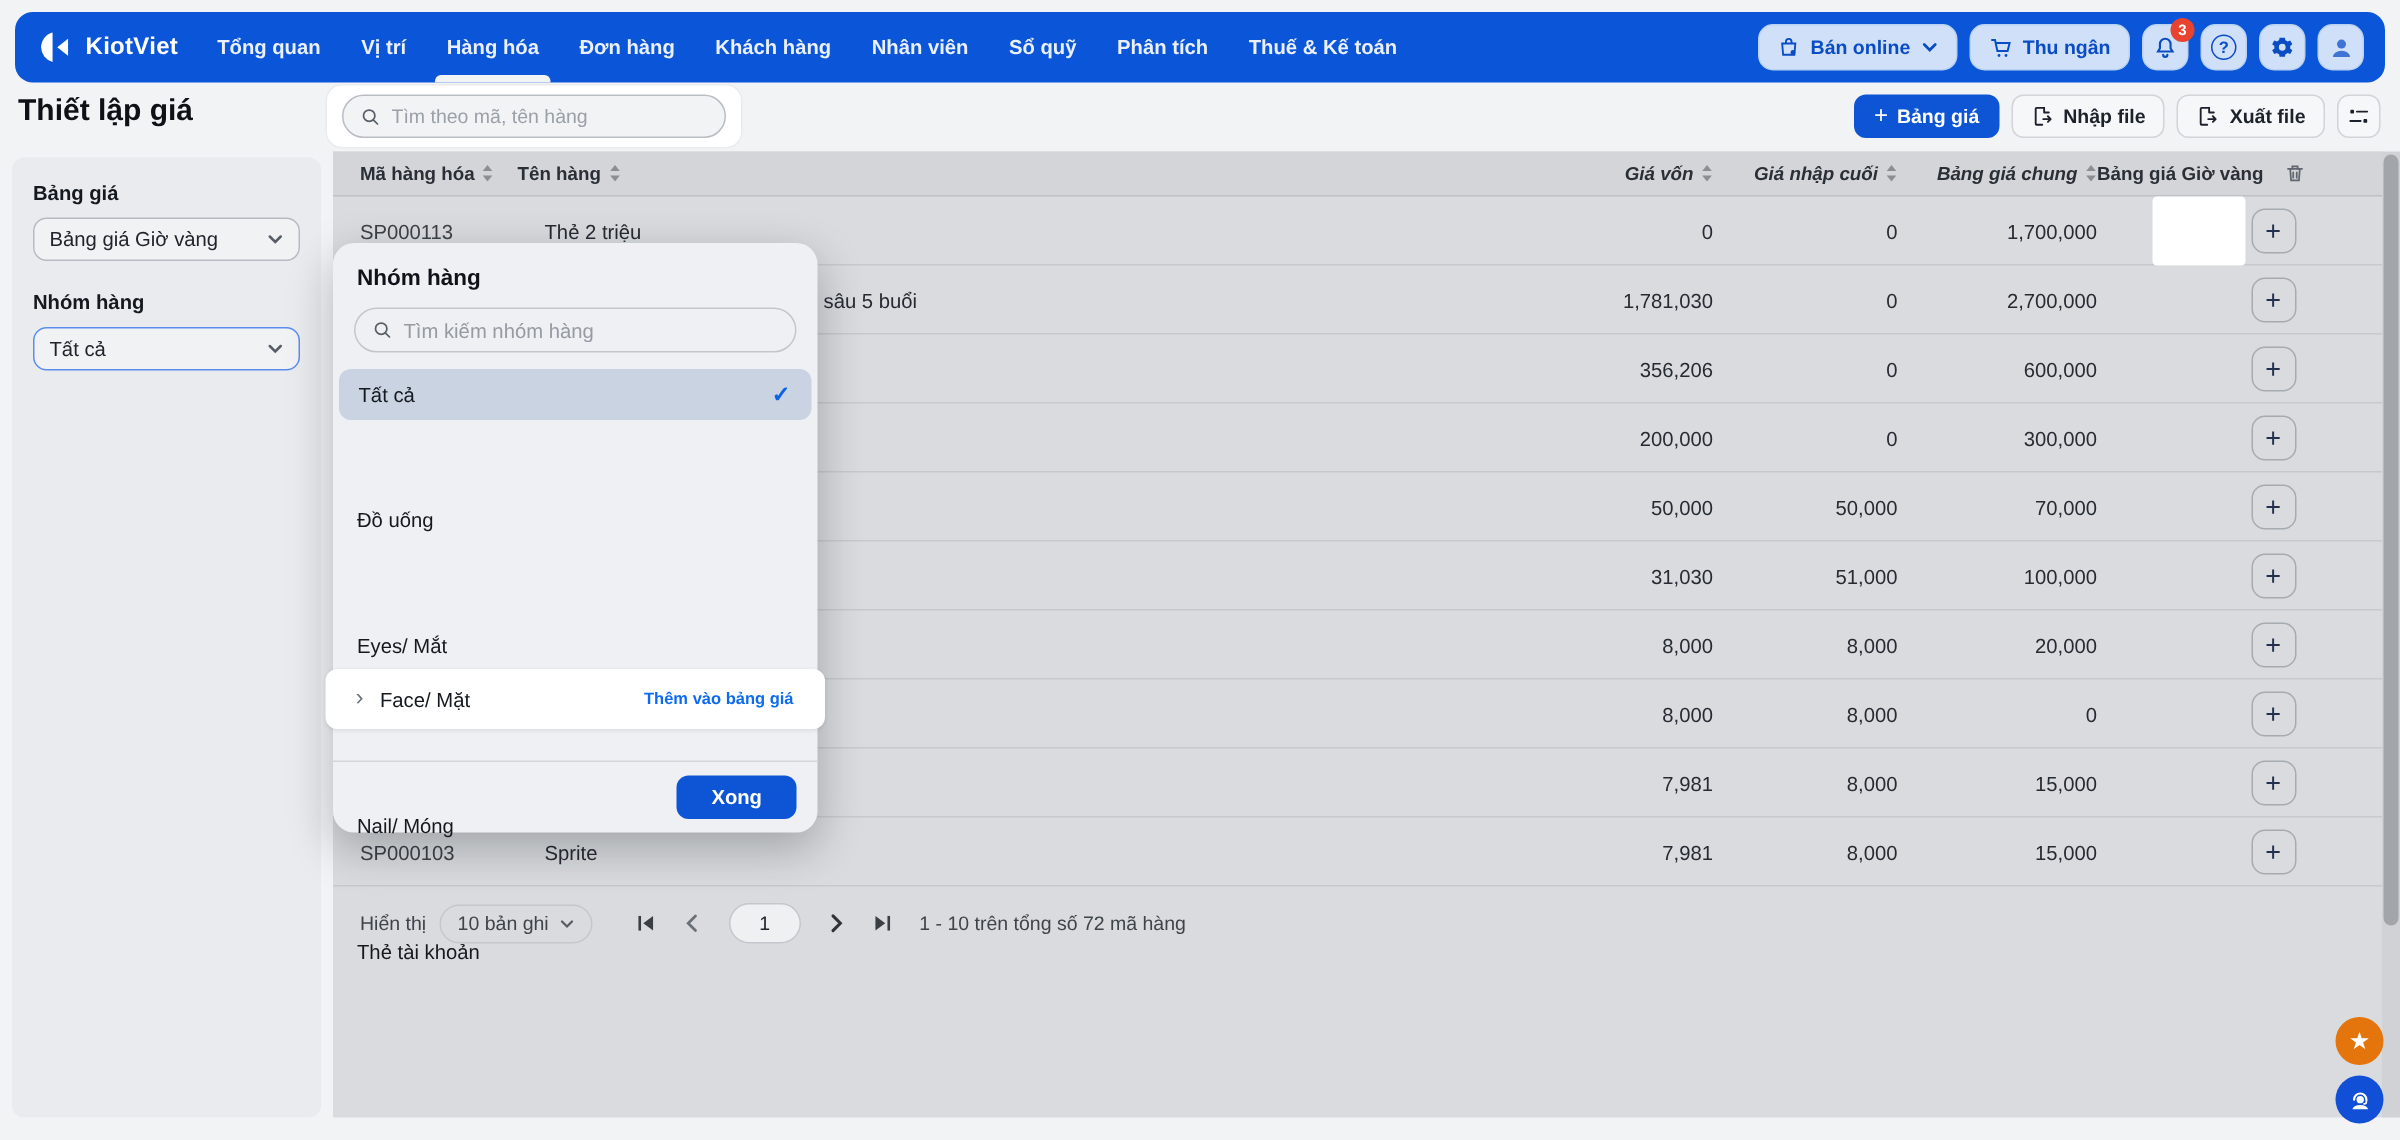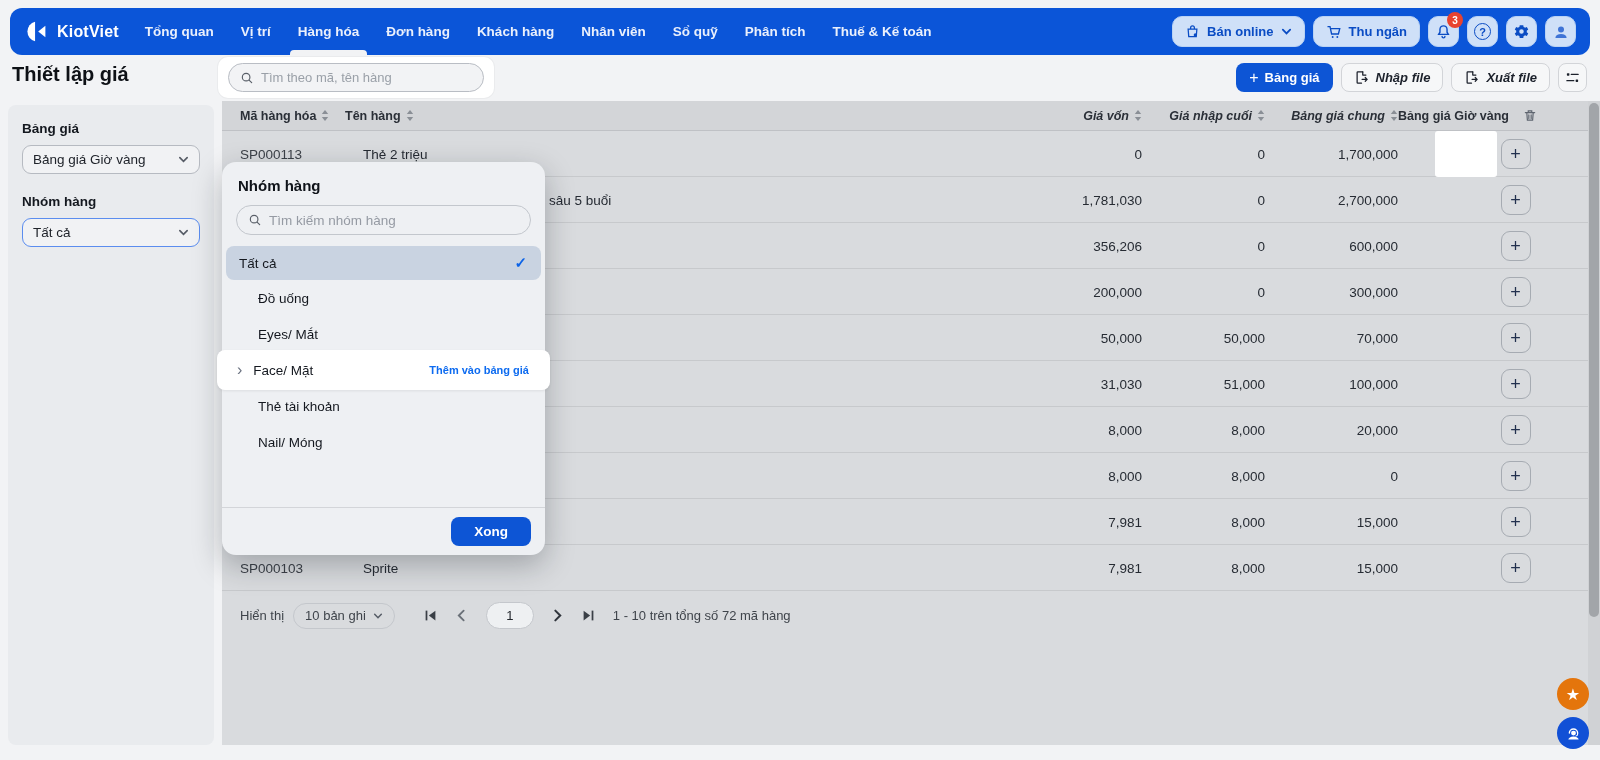--- a/index.html
+++ b/index.html
@@ -31,21 +31,21 @@
     border-radius:10px; box-shadow:0 0 0 1px rgba(0,0,0,.03); display:flex; align-items:center; padding:0 10px; z-index:5; }
   .search-box { flex:1; height:29px; border:1px solid #b9bdc4; border-radius:15px; background:#f2f3f5;
     display:flex; align-items:center; gap:7px; padding:0 11px; }
   .search-box input { border:none; outline:none; background:transparent; font-size:13px; color:#333; width:100%;
     font-family:"Liberation Sans", sans-serif; }
   .search-box input::placeholder { color:#9aa0a8; }
   .header-actions { position:absolute; right:13px; top:63px; display:flex; align-items:center; gap:8px; z-index:5; }
   .btn-primary { display:flex; align-items:center; gap:6px; background:#0d55d5; color:#fff; border:none;
     font-size:13px; font-weight:700; height:29px; border-radius:8px; padding:0 13px; cursor:pointer; font-family:inherit; }
   .btn-light { display:flex; align-items:center; gap:7px; background:#f6f7f8; color:#1c212b; border:1px solid #d2d4d8;
-    font-size:13px; font-weight:700; height:29px; border-radius:8px; padding:0 12px; cursor:pointer; font-family:inherit;font-style:italic; }
+    font-size:13px; font-weight:700; height:29px; border-radius:8px; padding:0 12px; cursor:pointer; font-family:inherit; }
   .btn-square { width:29px; padding:0; justify-content:center; }
 
   
   .sidebar { position:absolute; left:8px; top:105px; width:206px; bottom:15px; background:#e9ebee;
     border-radius:8px; padding:16px 14px; z-index:2; }
   .side-label { font-size:13.5px; font-weight:700; color:#14181f; margin-bottom:9px; }
   .side-select { height:29px; border:1px solid #b6bac1; border-radius:9px; background:#f1f2f4; display:flex;
     align-items:center; justify-content:space-between; padding:0 10px; font-size:13.5px; color:#20242b;
     margin-bottom:20px; cursor:pointer; }
   .side-select.focused { border:1.4px solid #5b8def; }
@@ -87,21 +87,21 @@
   .gtitle { font-size:15px; font-weight:700; color:#0f1319; margin:0 16px 11px; }
   .gsearch { margin:0 14px 11px; height:30px; border:1px solid #c3c7cd; border-radius:16px; background:#eef0f3;
     display:flex; align-items:center; gap:7px; padding:0 11px; }
   .gsearch input { border:none; outline:none; background:transparent; font-size:13.5px; width:100%; color:#333;
     font-family:"Liberation Sans", sans-serif; }
   .gsearch input::placeholder { color:#959aa3; }
   .glist { }
   .g-item { position:relative; height:36px; display:flex; align-items:center; font-size:13.5px; color:#14181f;
     padding-left:17px; cursor:pointer; }
   .g-item.sel { background:#c9d3e1; border-radius:8px; margin:0 4px; height:34px; padding-left:13px; }
-  .g-item.child { padding-left:36px; }
+  .g-item.child { padding-left:16px;margin-top:48px; }
   .g-item.hl { padding-left:15px; }
   .g-band { position:absolute; left:-5px; right:-5px; top:-2px; height:40px; background:#fff; border-radius:8px;
     box-shadow:0 1px 3px rgba(0,0,0,.08); }
   .g-chev { position:relative; color:#6b7280; font-size:16px; line-height:1; margin-right:11px; }
   .g-label { position:relative; }
   .g-action { position:relative; margin-left:auto; padding-right:16px; color:#0d6bf0; font-weight:600;
     font-size:11px; text-decoration:none; cursor:pointer; }
   .g-check { position:relative; margin-left:auto; padding-right:14px; color:#0c63e7; font-weight:700; font-size:15px; }
   .gfooter { position:absolute; left:0; right:0; bottom:0; height:48px; border-top:1px solid #d3d5d9;
     display:flex; align-items:center; justify-content:flex-end; padding-right:14px; }
@@ -526,27 +526,27 @@
     <span class="g-band"></span>
     <span class="g-chev">›</span>
     <span class="g-label">Face/ Mặt</span>
     <a class="g-action">Thêm vào bảng giá</a>
 
   </div>
 
 
   <div class="g-item child">
 
+    <span class="g-label">Nail/ Móng</span>
+
+  </div>
+
+  <div class="g-item child">
+
     <span class="g-label">Thẻ tài khoản</span>
-
-  </div>
-
-  <div class="g-item child">
-
-    <span class="g-label">Nail/ Móng</span>
 
   </div>
 </div>
   <div class="gfooter">
     <button class="btn-done">Xong</button>
   </div>
 </div>
 
 <button class="fab fab-star">
     <span>★</span>

